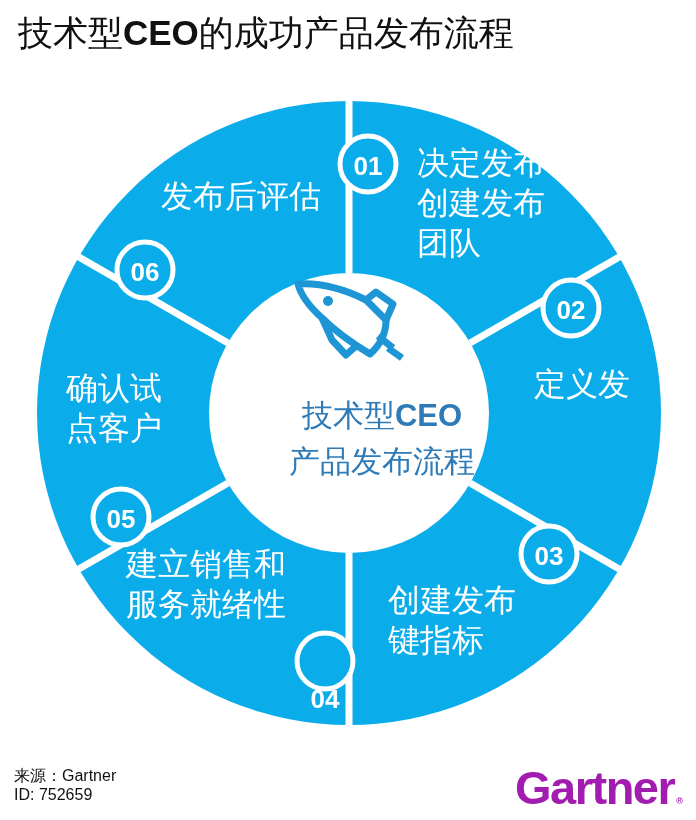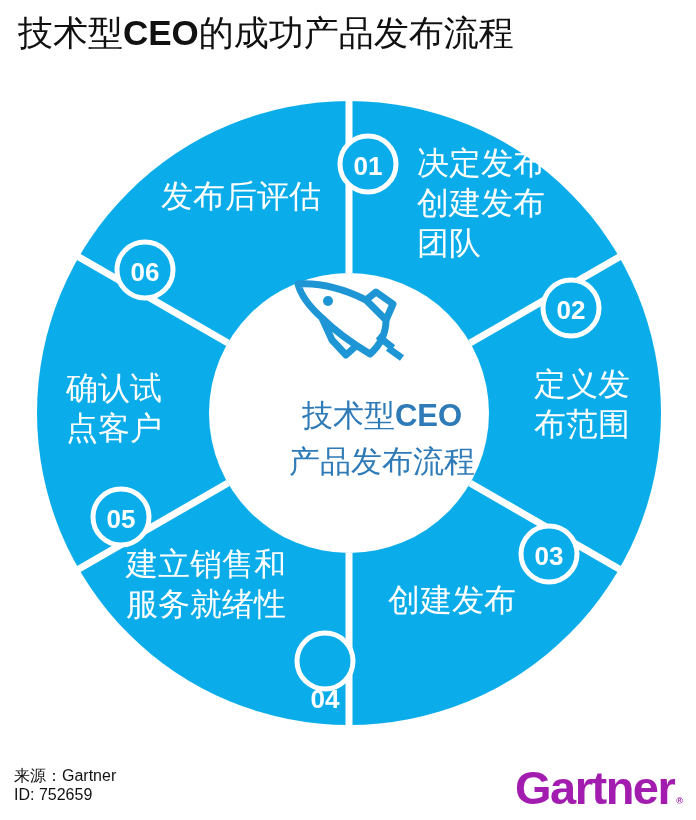--- a/index.html
+++ b/index.html
@@ -81,25 +81,25 @@
 <div class="badge-num" style="left:119px; top:257px;">06</div>
 
 <div class="seg-label" style="left:417px; top:143px;">
   <div>决定发布</div>
   <div>创建发布</div>
   <div>团队</div>
 </div>
 
 <div class="seg-label" style="left:534px; top:364px;">
   <div>定义发</div>
-  <div>布范围</div>
 </div>
 
 <div class="seg-label" style="left:388px; top:580px;">
   <div>创建发布</div>
+  <div>键指标</div>
 </div>
 
 <div class="seg-label" style="left:126px; top:544px;">
   <div>建立销售和</div>
   <div>服务就绪性</div>
 </div>
 
 <div class="seg-label" style="left:66px; top:368px;">
   <div>确认试</div>
   <div>点客户</div>

